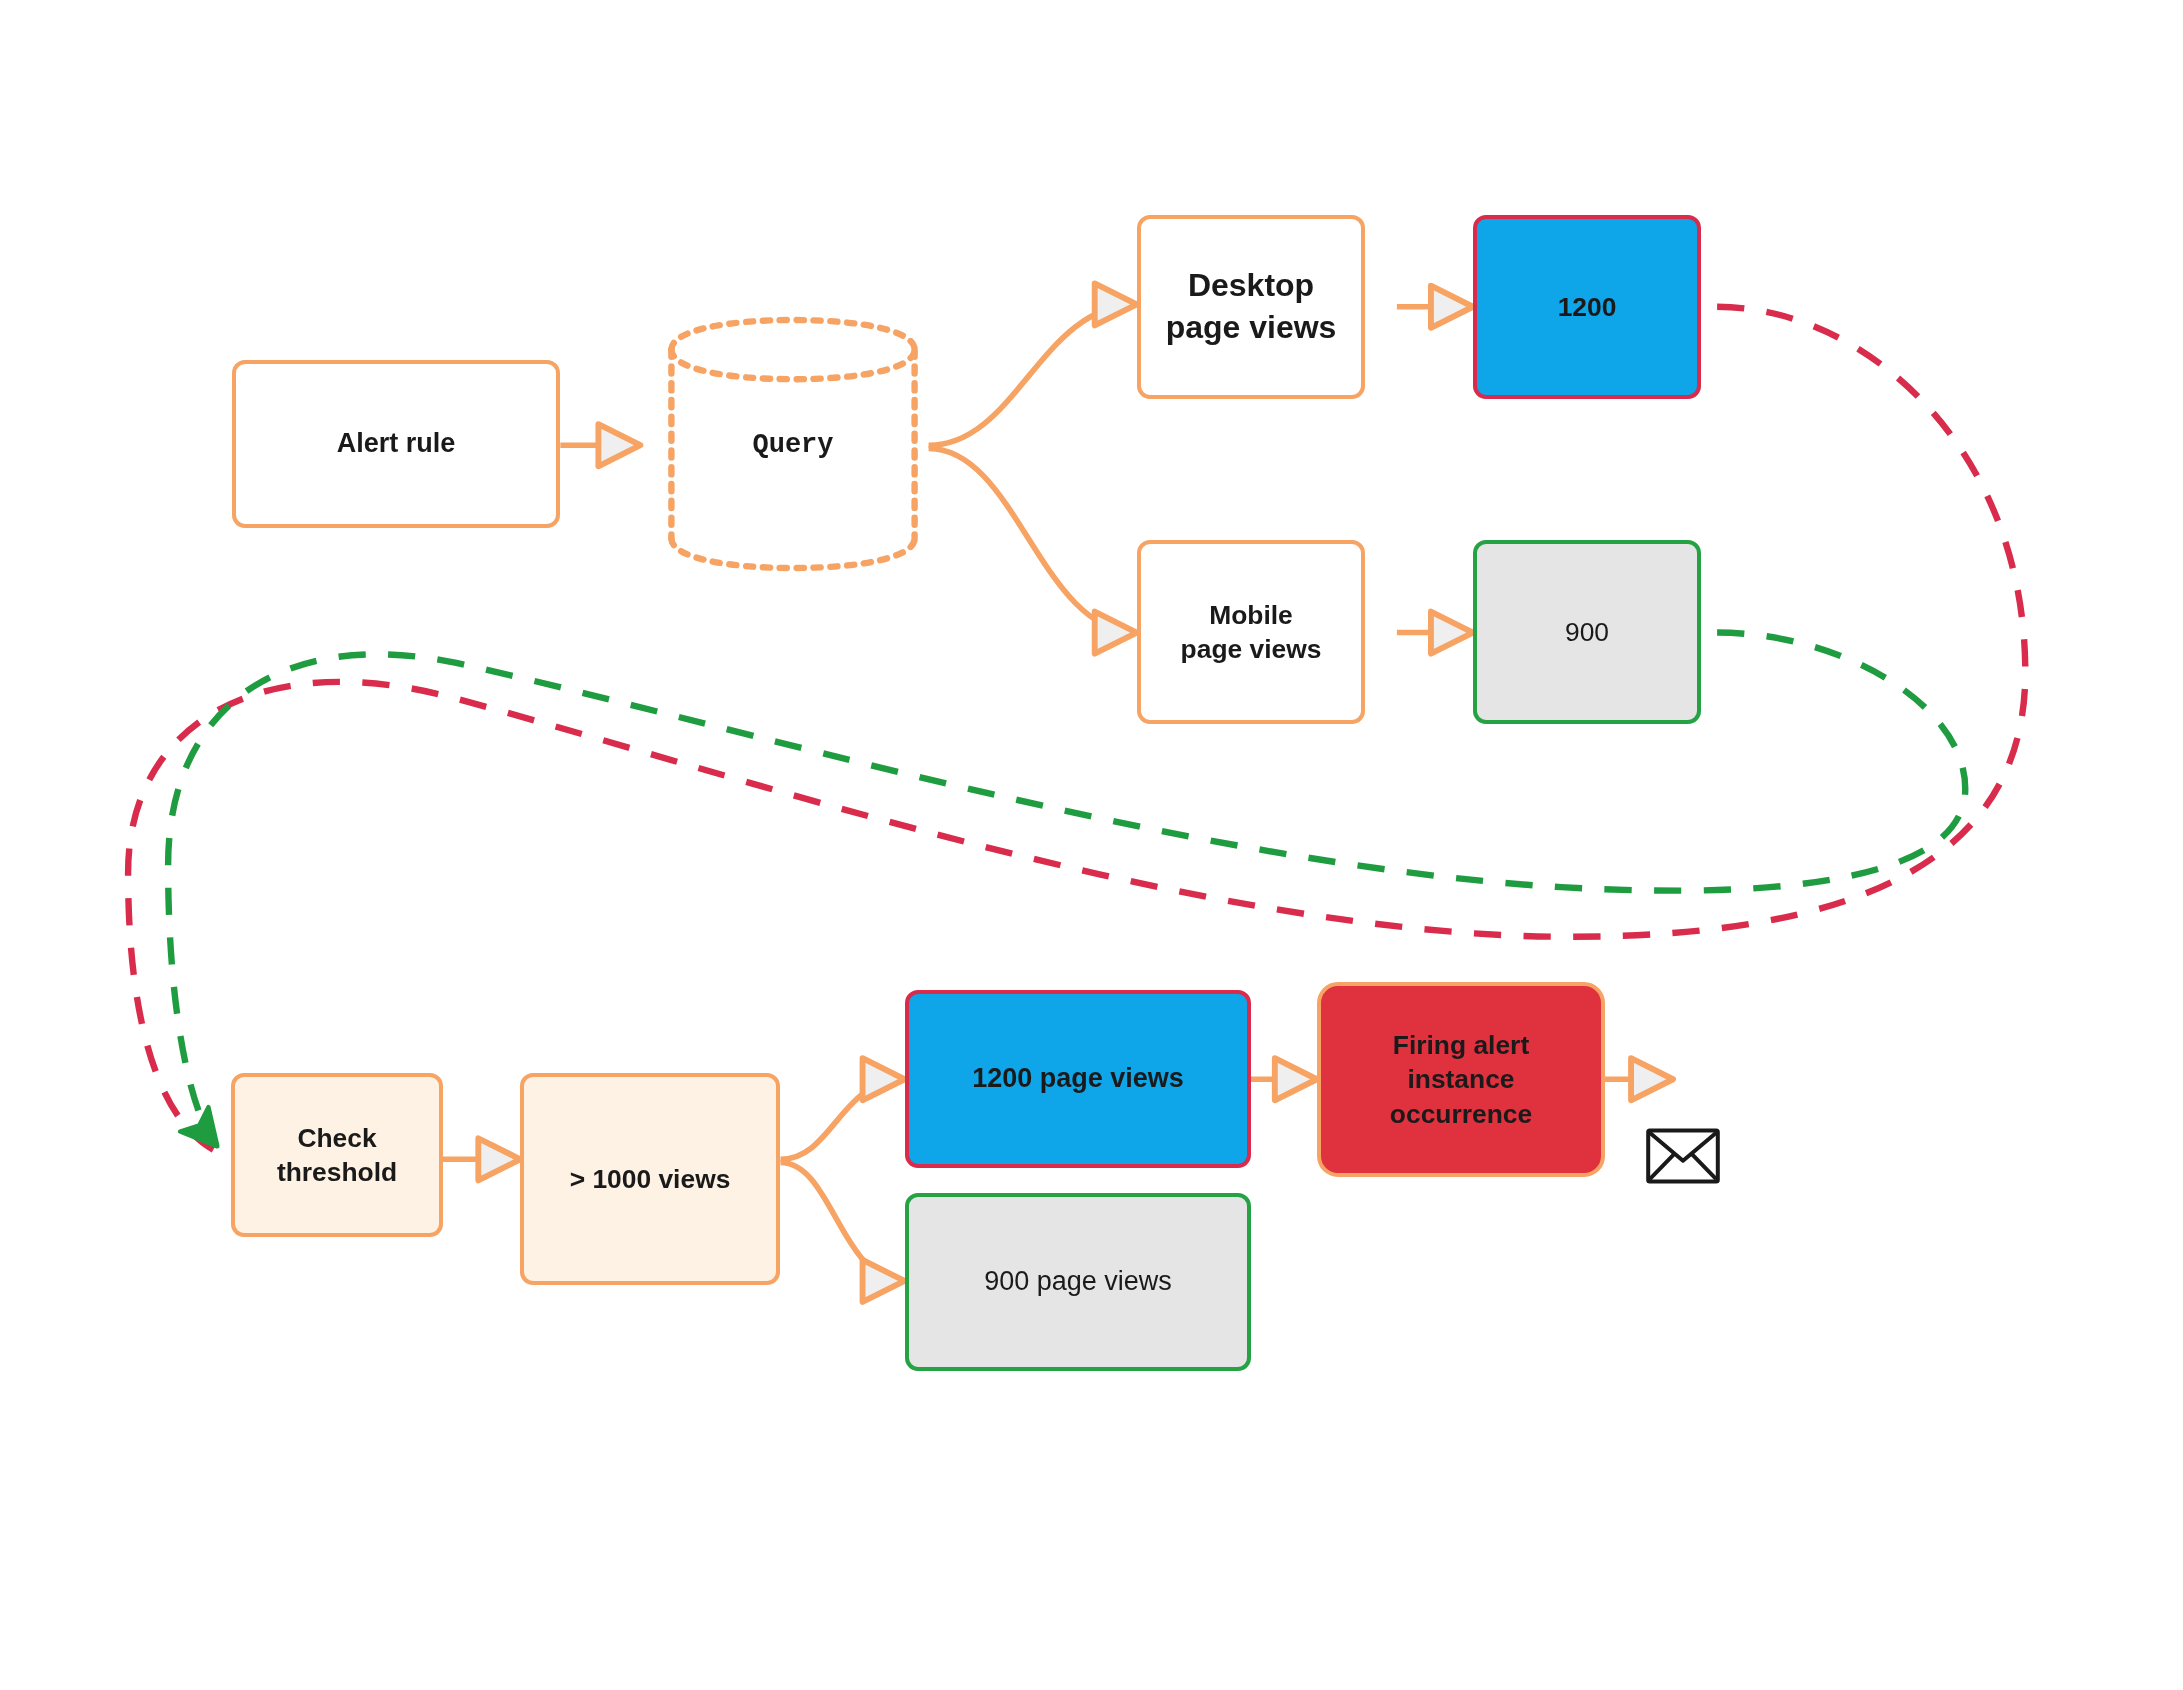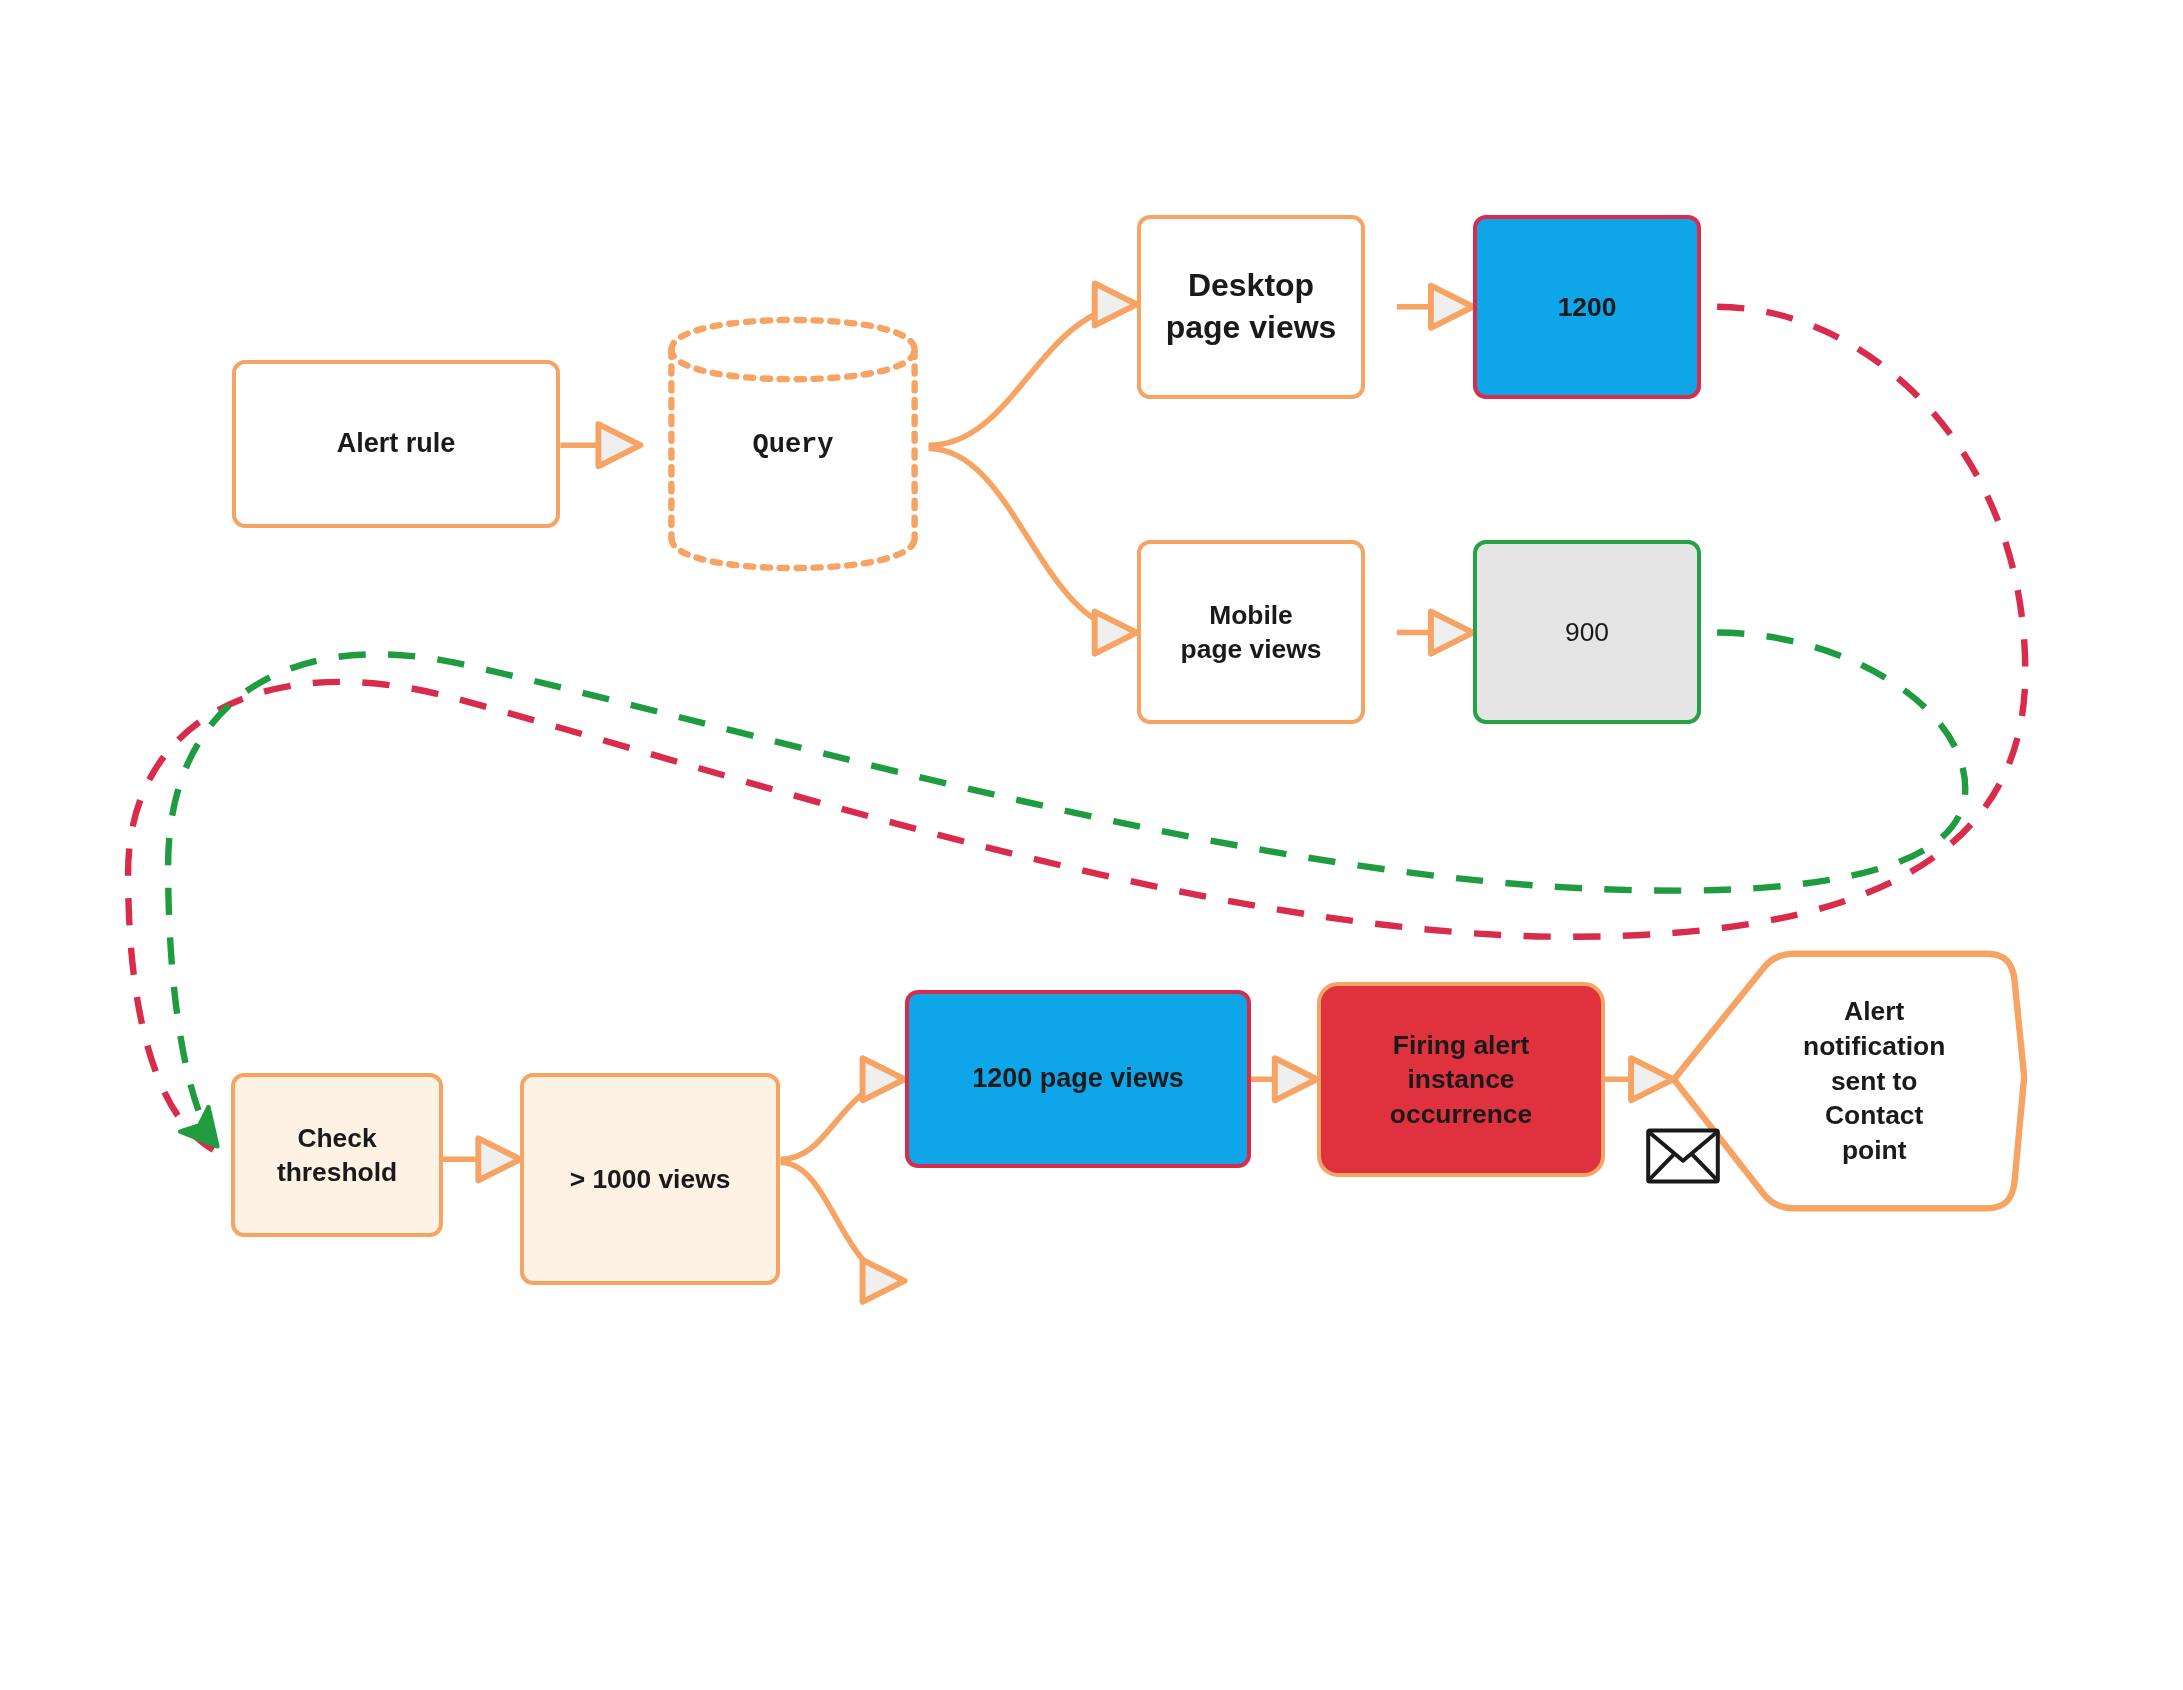--- a/index.html
+++ b/index.html
@@ -221,47 +221,30 @@
   </div>
 
   <div class="node rect cream bold" style="left:520px; top:1073px; width:260px; height:212px; font-size:26.4px;">
     <span class="node-label">&gt; 1000 views</span>
   </div>
 
   <div class="node rect pink bold" style="left:905px; top:990px; width:346px; height:178px; font-size:27px;">
     <span class="node-label">1200 page views</span>
   </div>
 
+  <div class="node rect greenfill regular" style="left:905px; top:1193px; width:346px; height:178px; font-size:27px;">
+    <span class="node-label">900 page views</span>
+  </div>
 
   <div class="node rect redfill bold" style="left:1317px; top:982px; width:288px; height:195px; font-size:26.4px;border-radius:21px;">
     <span class="node-label">Firing alert
 instance
 occurrence</span>
   </div>
 
-  <div id="node-notification" style="left:1669px; top:949px; width:360px; height:264px;">
-    <svg width="360" height="264" viewBox="0 0 450 330" xmlns="http://www.w3.org/2000/svg">
-      <path d="M 6 163
-               L 118 24
-               C 128 11, 140 6, 156 6
-               L 398 6
-               C 420 6, 430 18, 432 40
-               L 444 160
-               L 432 290
-               C 430 312, 420 324, 398 324
-               L 156 324
-               C 140 324, 128 319, 118 306
-               Z" fill="#ffffff" stroke="#f6a364" stroke-width="8" stroke-linejoin="round"></path>
-    </svg>
-    <span class="pent-label" style="font-size:26.4px;">Alert
-notification
-sent to
-Contact
-point</span>
-  </div>
 
   <div id="envelope-icon" style="left:1645px; top:1127px; width:76px; height:58px;">
     <svg width="76" height="58" viewBox="0 0 95 72" xmlns="http://www.w3.org/2000/svg">
       <rect x="4" y="4" width="87" height="64" rx="2" fill="#ffffff" stroke="#1a1a1a" stroke-width="5"></rect>
       <path d="M 6 7 L 47.5 42 L 89 7" fill="none" stroke="#1a1a1a" stroke-width="5" stroke-linejoin="round"></path>
       <path d="M 6 65 L 37 33" fill="none" stroke="#1a1a1a" stroke-width="5"></path>
       <path d="M 89 65 L 58 33" fill="none" stroke="#1a1a1a" stroke-width="5"></path>
     </svg>
   </div>
 

